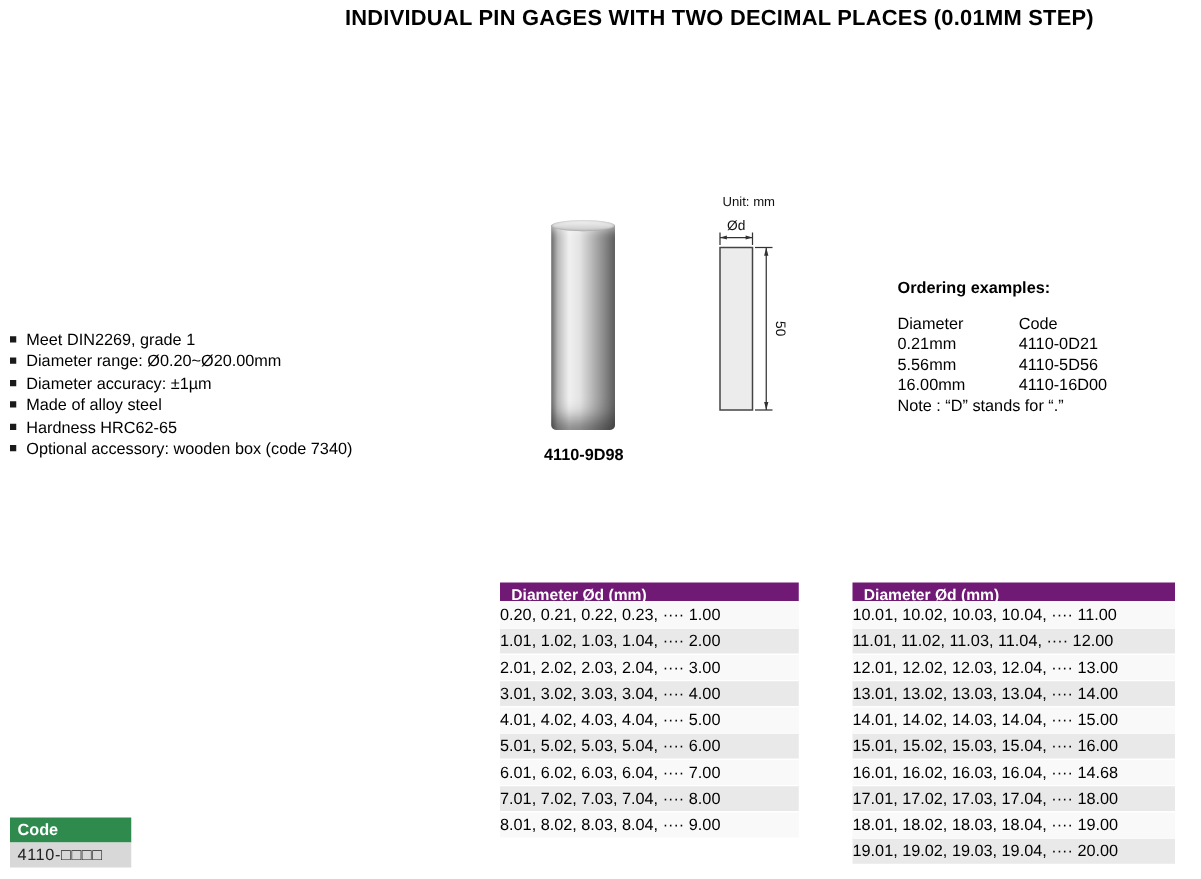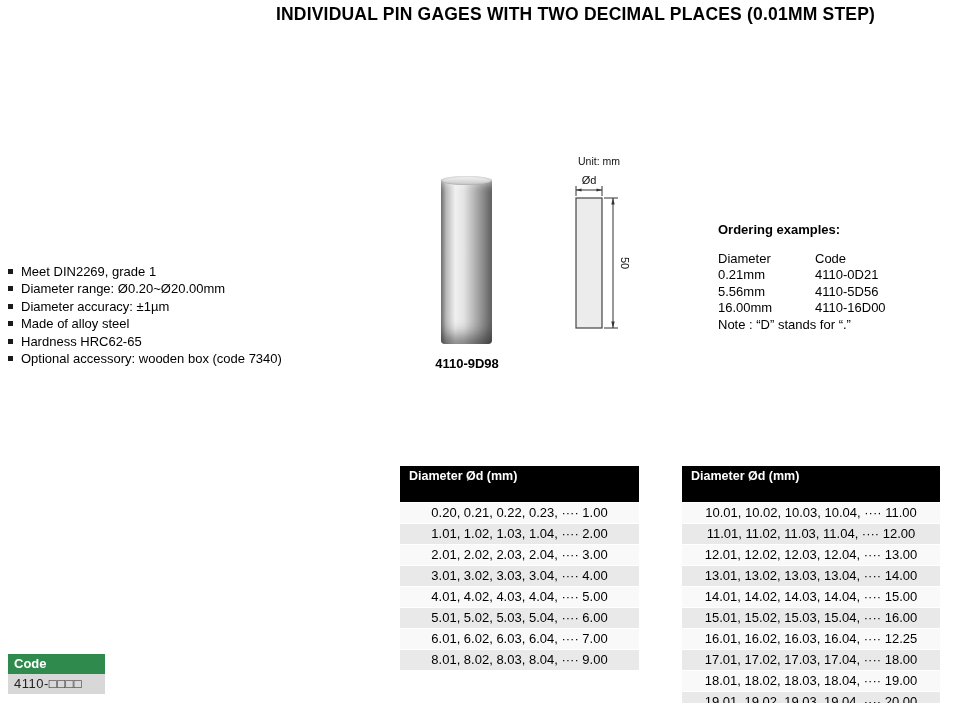--- a/index.html
+++ b/index.html
@@ -48,25 +48,25 @@
   .ordering { position:absolute; left:718px; top:222px; width:215px; font-size:13px; line-height:16.2px; }
   .ord-title { font-weight:700; margin-bottom:13px; }
   .ord-grid { display:grid; grid-template-columns:97px auto; }
   .ord-note { margin-top:1px; }
 
   
   .dtable { position:absolute; top:466px; }
   .dtable-left { left:400px; width:239px; }
   .dtable-right { left:682px; width:258px; }
   .thdr {
-    background:#000000; color:#fff; font-weight:700; font-size:12.5px;
-    height:36px; line-height:21px; padding-left:9px; box-sizing:border-box;
+    background:#701a75; color:#fff; font-weight:700; font-size:12.5px;
+    height:15px; line-height:21px; padding-left:9px; box-sizing:border-box;
   }
   .trow {
-    height:21px; line-height:20px; font-size:13px; text-align:center;
+    height:21px; line-height:20px; font-size:13px; text-align:left;
     box-sizing:border-box; border-top:1px solid #ffffff;
   }
   .trow:nth-child(odd) { background:#e9e9e9; }
   .trow:nth-child(even) { background:#f9f9f9; }
 
   
   .codebox { position:absolute; left:8px; top:654px; width:97px; font-size:13px; }
   .codebox-hdr { background:#2e8b4d; color:#fff; font-weight:700; height:20px; line-height:20px; padding-left:6px; }
   .codebox-val { background:#d8d8d8; height:20px; line-height:20px; padding-left:6px; font-weight:400; letter-spacing:0.5px; color:#222; }
 </style>
@@ -147,32 +147,33 @@
 
   <div class="dtable dtable-left">
     <div class="thdr">Diameter Ød (mm)</div>
     <div class="trow">0.20, 0.21, 0.22, 0.23, ···· 1.00</div>
     <div class="trow">1.01, 1.02, 1.03, 1.04, ···· 2.00</div>
     <div class="trow">2.01, 2.02, 2.03, 2.04, ···· 3.00</div>
     <div class="trow">3.01, 3.02, 3.03, 3.04, ···· 4.00</div>
     <div class="trow">4.01, 4.02, 4.03, 4.04, ···· 5.00</div>
     <div class="trow">5.01, 5.02, 5.03, 5.04, ···· 6.00</div>
     <div class="trow">6.01, 6.02, 6.03, 6.04, ···· 7.00</div>
+    <div class="trow">7.01, 7.02, 7.03, 7.04, ···· 8.00</div>
     <div class="trow">8.01, 8.02, 8.03, 8.04, ···· 9.00</div>
   </div>
 
   <div class="dtable dtable-right">
     <div class="thdr">Diameter Ød (mm)</div>
     <div class="trow">10.01, 10.02, 10.03, 10.04, ···· 11.00</div>
     <div class="trow">11.01, 11.02,  11.03, 11.04, ···· 12.00</div>
     <div class="trow">12.01, 12.02, 12.03, 12.04, ···· 13.00</div>
     <div class="trow">13.01, 13.02, 13.03, 13.04, ···· 14.00</div>
     <div class="trow">14.01, 14.02, 14.03, 14.04, ···· 15.00</div>
     <div class="trow">15.01, 15.02, 15.03, 15.04, ···· 16.00</div>
-    <div class="trow">16.01, 16.02, 16.03, 16.04, ···· 12.25</div>
+    <div class="trow">16.01, 16.02, 16.03, 16.04, ···· 14.68</div>
     <div class="trow">17.01, 17.02, 17.03, 17.04, ···· 18.00</div>
     <div class="trow">18.01, 18.02, 18.03, 18.04, ···· 19.00</div>
     <div class="trow">19.01, 19.02, 19.03, 19.04, ···· 20.00</div>
   </div>
 
   <div class="codebox">
     <div class="codebox-hdr">Code</div>
     <div class="codebox-val">4110-□□□□</div>
   </div>
 

